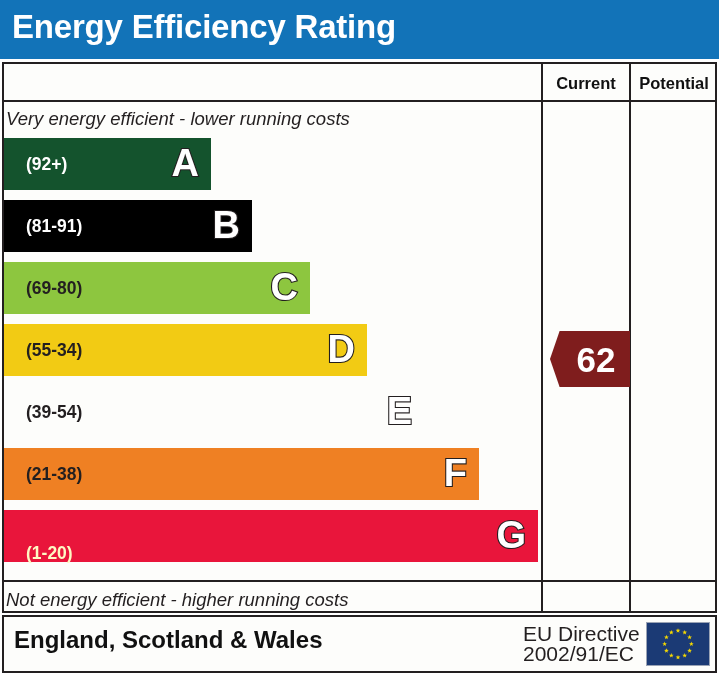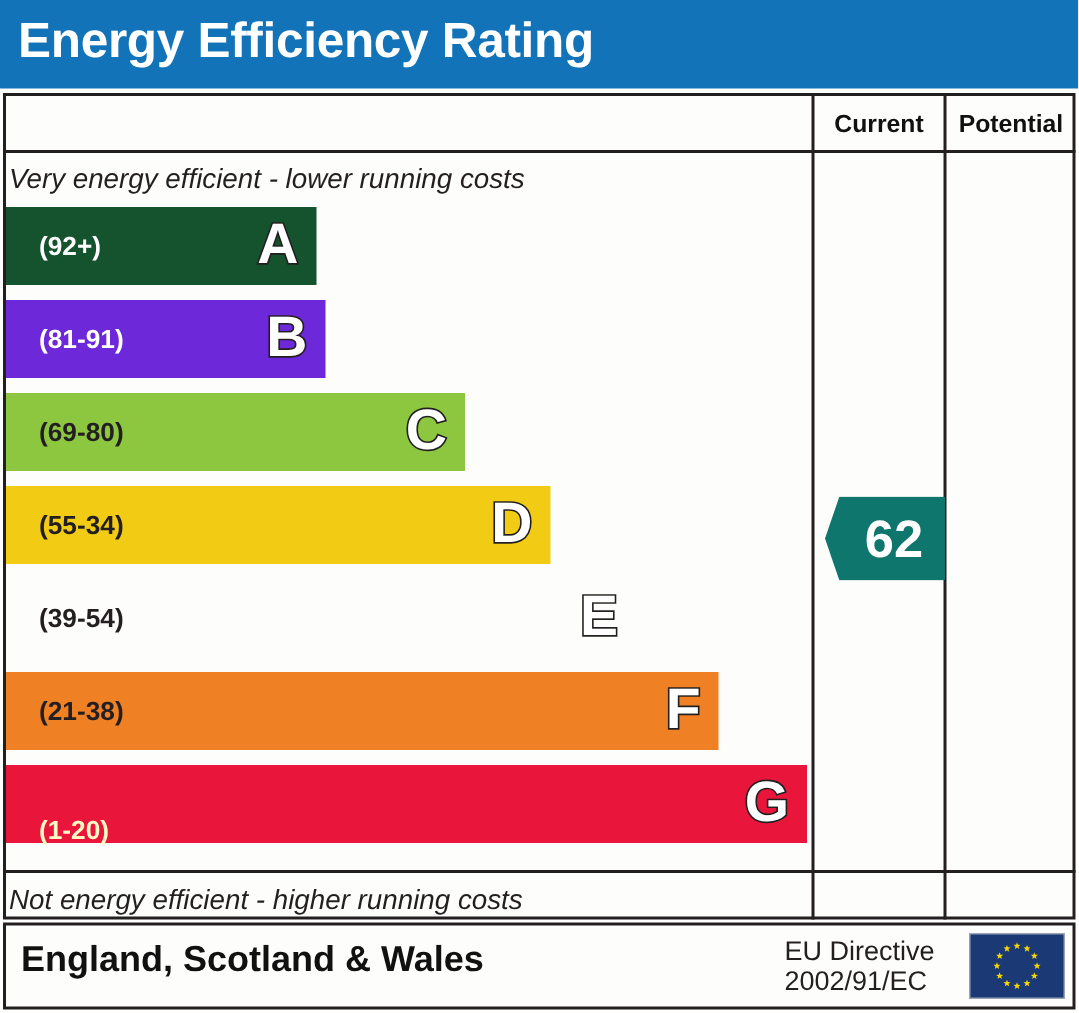--- a/index.html
+++ b/index.html
@@ -177,21 +177,21 @@
     top: 626px;
     font-size: 24px;
     font-weight: bold;
     color: #111111;
     white-space: nowrap;
   }
   .footer-directive {
     position: absolute;
     left: 523px;
     top: 624px;
-    font-size: 18px;
+    font-size: 21px;
     color: #231f20;
     line-height: 20px;
     text-align: left;
   }
   .eu-flag {
     position: absolute;
     left: 646px;
     top: 622px;
     width: 64px;
     height: 44px;
@@ -220,21 +220,21 @@
   <div class="col-head potential">Potential</div>
 
   <div class="caption top">Very energy efficient - lower running costs</div>
   <div class="caption bottom">Not energy efficient - higher running costs</div>
 
   <div class="bars" id="bars">
       <div class="bar" style="top: 0px; width: 207px; background: #14532d;">
         <span class="bar-range" style="color: rgb(255, 255, 255);">(92+)</span>
         <span class="bar-letter" style="right: 12px;">A</span>
       </div>
-      <div class="bar" style="top: 62px; width: 213px; background: #6d28d9;">
+      <div class="bar" style="top: 62px; width: 248px; background: #000000;">
         <span class="bar-range" style="color: rgb(255, 255, 255);">(81-91)</span>
         <span class="bar-letter" style="right: 12px;">B</span>
       </div>
       <div class="bar" style="top: 124px; width: 306px; background: rgb(141, 198, 63);">
         <span class="bar-range" style="color: rgb(35, 31, 32);">(69-80)</span>
         <span class="bar-letter" style="right: 12px;">C</span>
       </div>
       <div class="bar" style="top: 186px; width: 363px; background: rgb(242, 203, 20);">
         <span class="bar-range" style="color: rgb(35, 31, 32);">(55-34)</span>
         <span class="bar-letter" style="right: 12px;">D</span>
@@ -246,21 +246,21 @@
       <div class="bar" style="top: 310px; width: 475px; background: rgb(239, 128, 35);">
         <span class="bar-range" style="color: rgb(35, 31, 32);">(21-38)</span>
         <span class="bar-letter" style="right: 12px;">F</span>
       </div>
       <div class="bar" style="top: 372px; width: 534px; background: rgb(233, 21, 59);">
         <span class="bar-range" style="color: #fef9c3; margin-top: 17px;">(1-20)</span>
         <span class="bar-letter" style="right: 12px;">G</span>
       </div>
     </div>
 
-  <div class="badge current" id="badge-current" style="background: #0f766e;">
+  <div class="badge current" id="badge-current" style="background: #7f1d1d;">
     <span class="badge-value">62</span>
   </div>
 
   <div class="footer-frame"></div>
   <div class="footer-region">England, Scotland &amp; Wales</div>
   <div class="footer-directive">
     <div>EU Directive</div>
     <div>2002/91/EC</div>
   </div>
   <div class="eu-flag" id="eu-flag">

